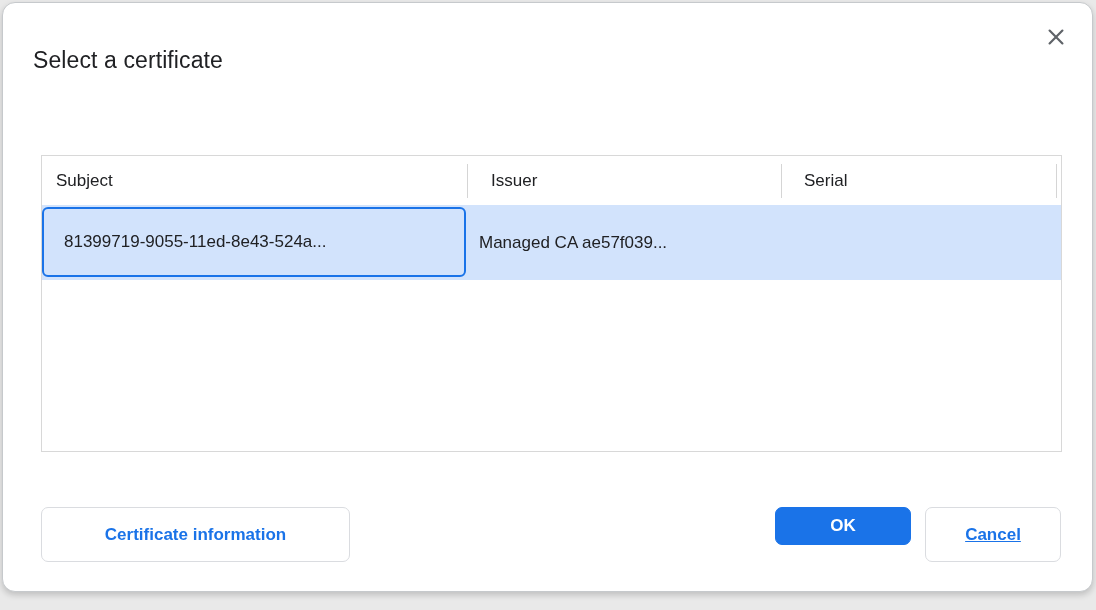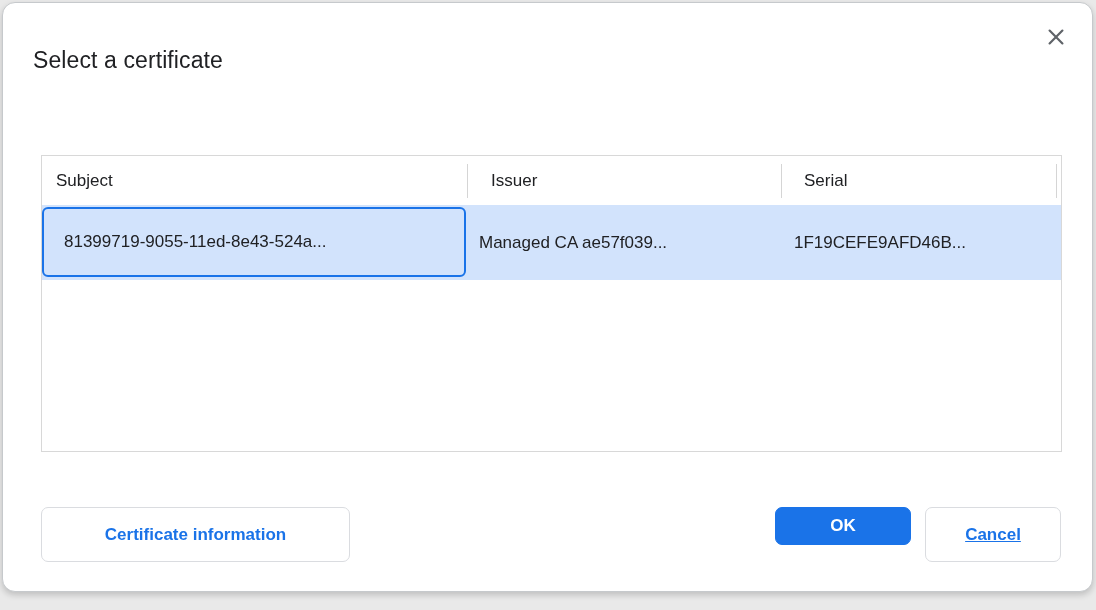--- a/index.html
+++ b/index.html
@@ -146,21 +146,20 @@
       <span class="th th-issuer">Issuer</span>
       <span class="th th-serial">Serial</span>
       <span class="col-divider divider-1"></span>
       <span class="col-divider divider-2"></span>
       <span class="col-divider divider-3"></span>
     </div>
 
     <div class="cert-row">
       <div class="cell cell-subject">81399719-9055-11ed-8e43-524a...</div>
       <div class="cell cell-issuer">Managed CA ae57f039...</div>
-      <div class="cell cell-serial">1F19CEFE9AFD46B...</div>
     </div>
   </div>
 
   <button class="btn btn-outline btn-certinfo">Certificate information</button>
   <button class="btn btn-primary btn-ok">OK</button>
   <button class="btn btn-outline btn-cancel">Cancel</button>
 
 </div>
 
 </body></html>

